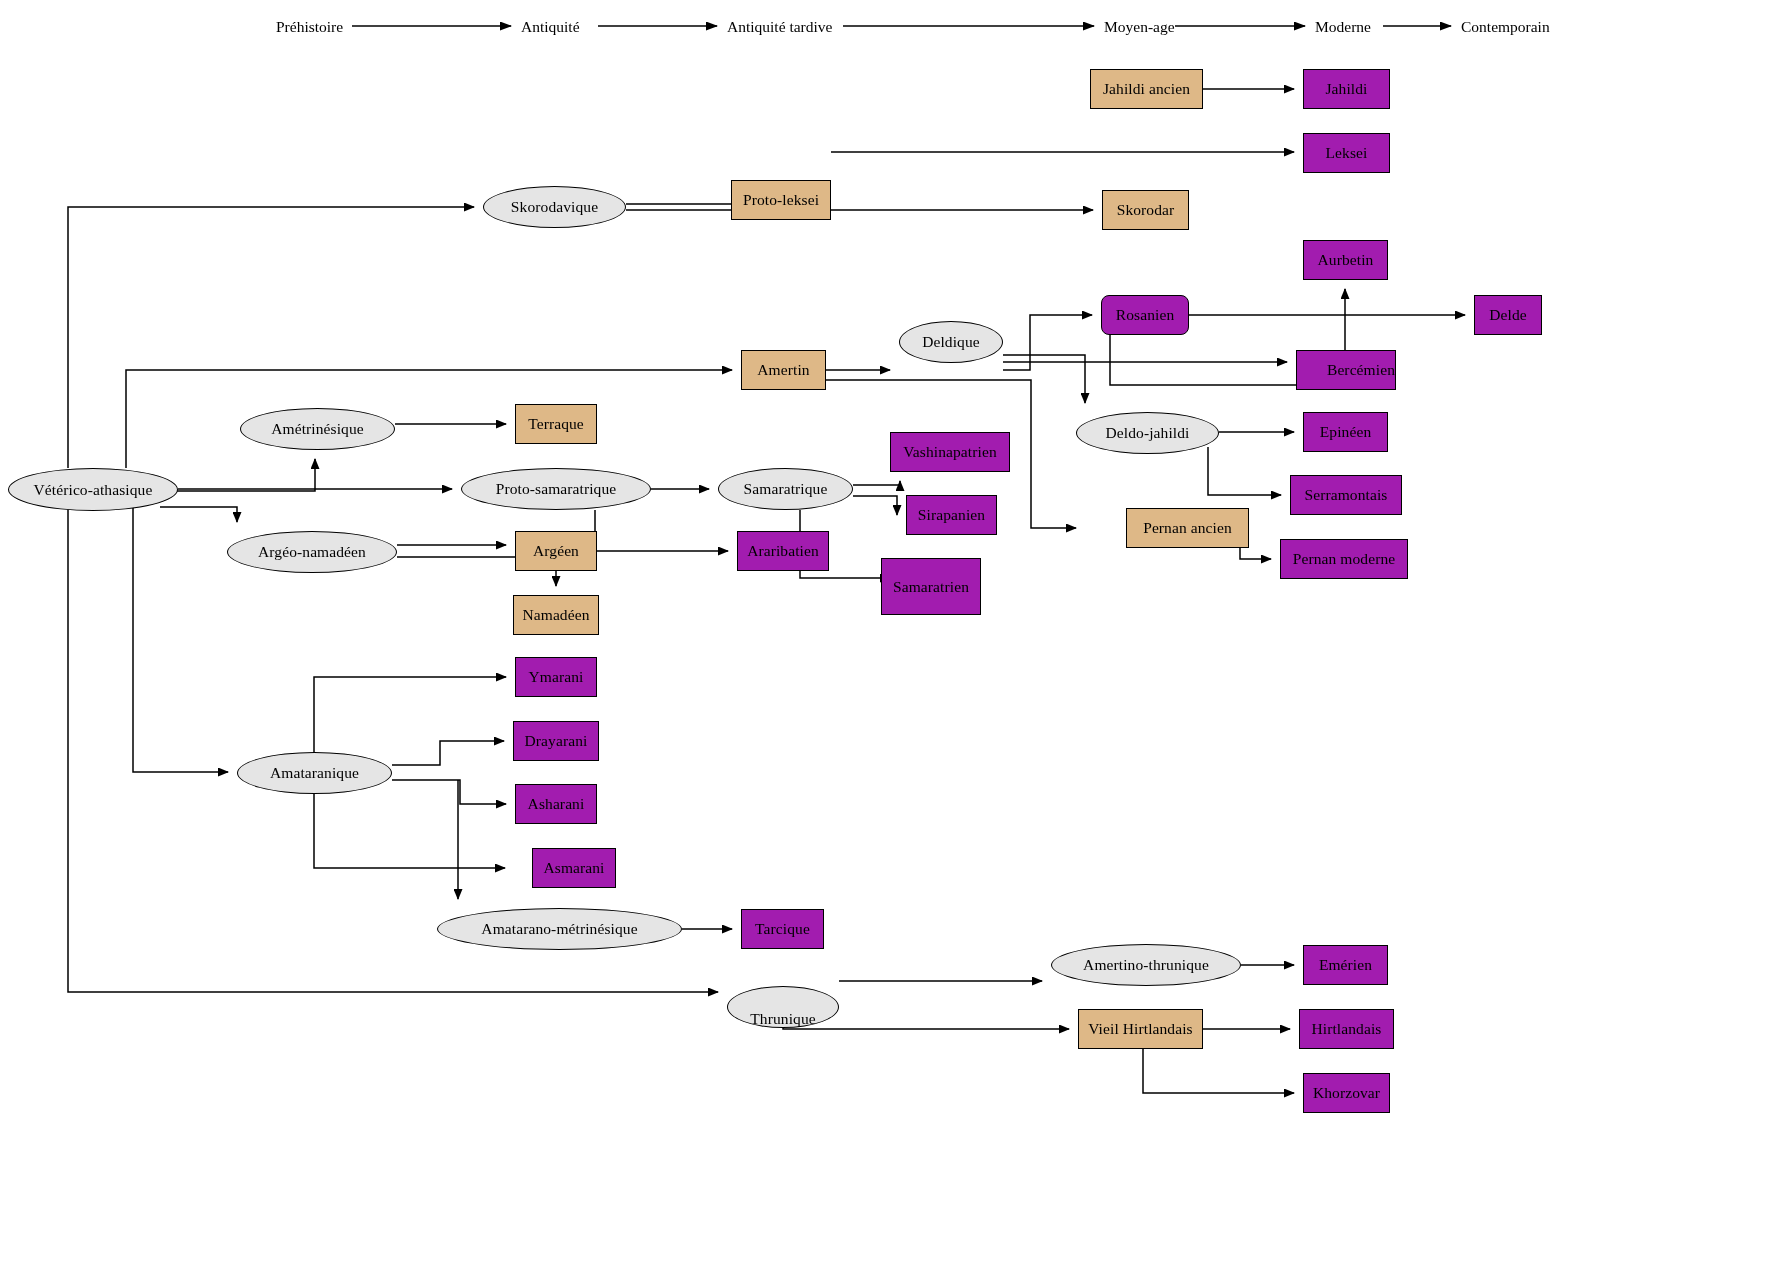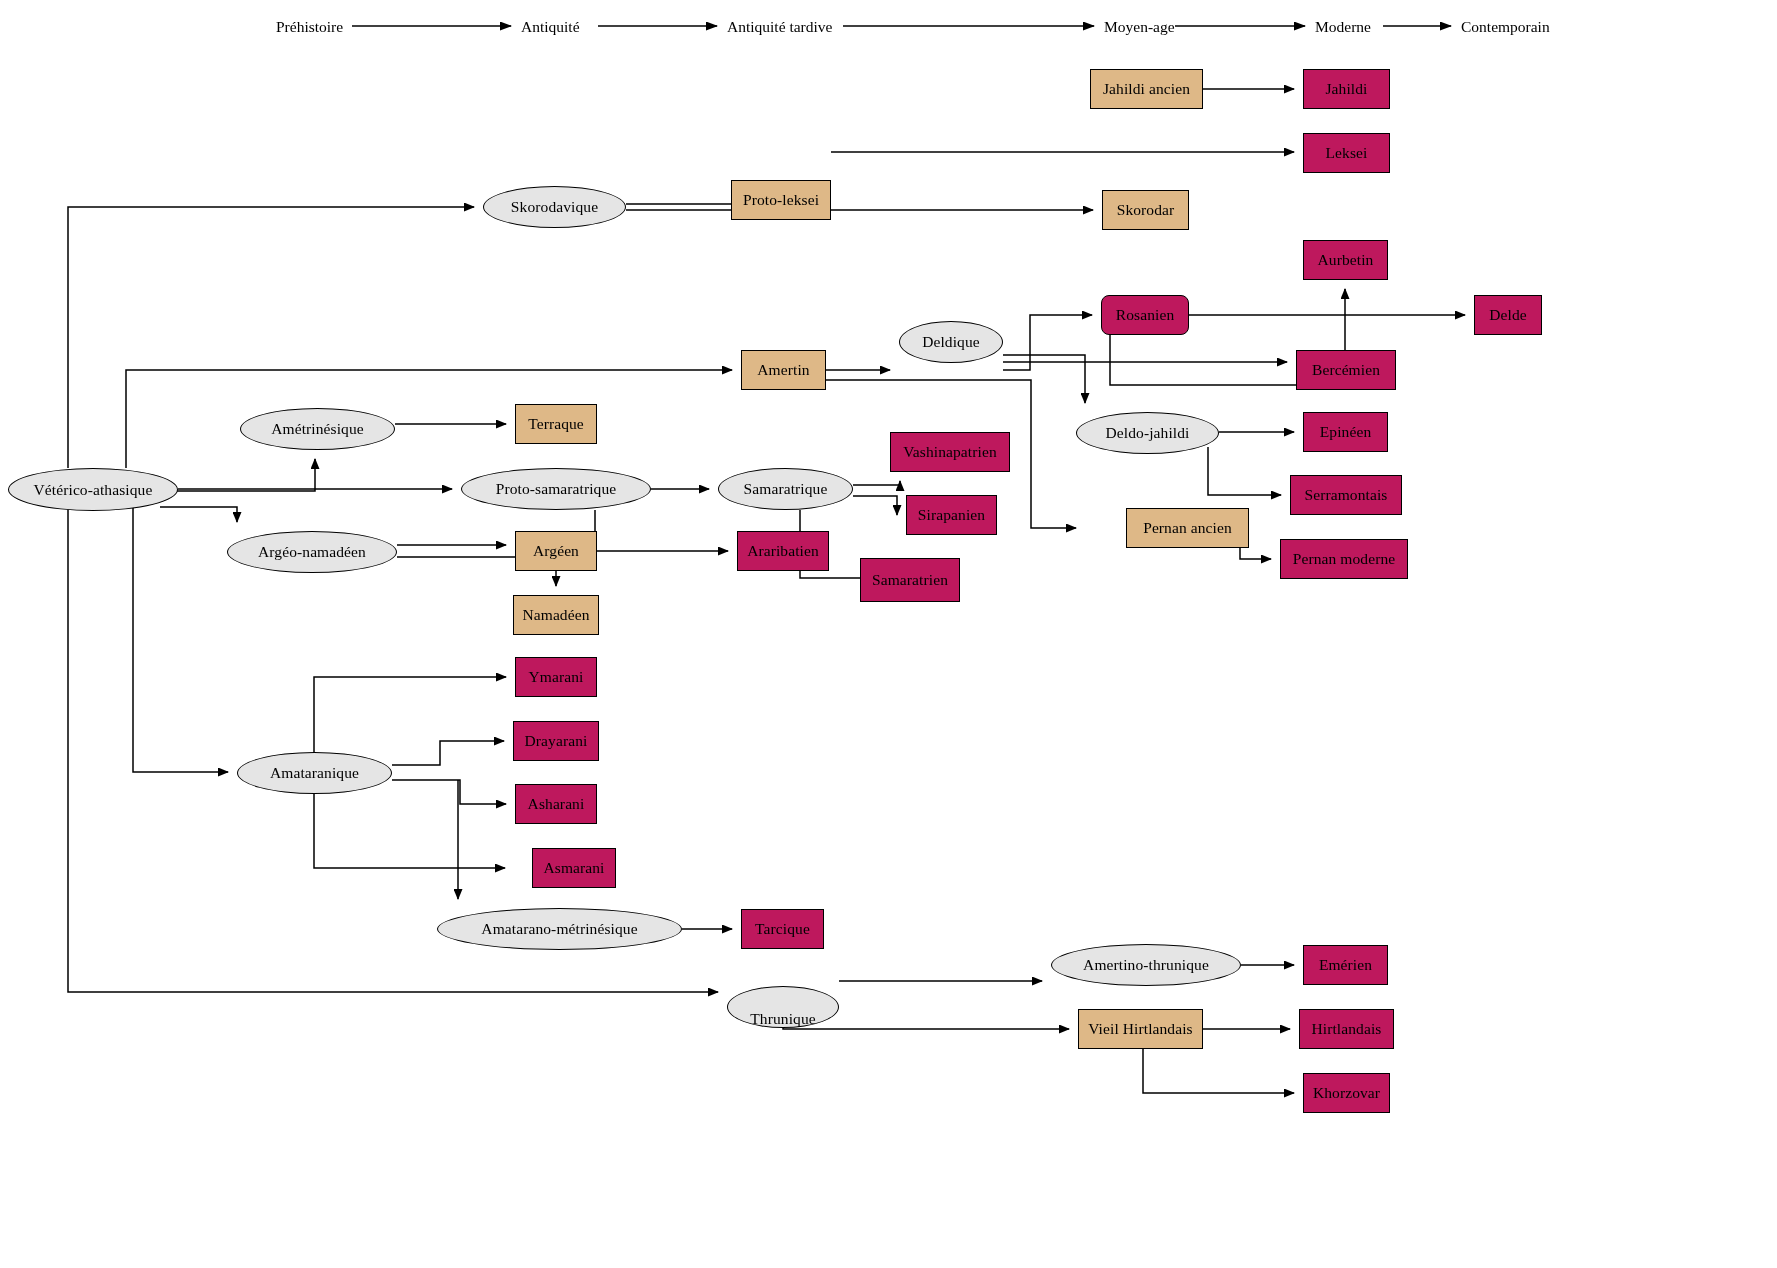--- a/index.html
+++ b/index.html
@@ -34,21 +34,21 @@
     font-size: 15.5px;
     color: #000000;
     line-height: 1.1;
     white-space: nowrap;
     letter-spacing: 0.1px;
   }
   .node.box {
     border: 1px solid #000000;
   }
   .node.tan { background: #deb887; }
-  .node.green { background: #be185d; }
+  .node.green { background: #a21caf; }
   .node.ellipse {
     background: #e5e5e5;
     border: 1.3px solid #000000;
     border-radius: 50%;
   }
   .era {
     position: absolute;
     font-size: 15.5px;
     color: #000000;
     white-space: nowrap;
@@ -157,21 +157,21 @@
       </div>
       <div class="node box green" style="left: 1101px; top: 295px; width: 88px; height: 40px; border-radius: 8px;">
         <span>Rosanien</span>
       </div>
       <div class="node box green" style="left: 1303px; top: 240px; width: 85px; height: 40px;">
         <span>Aurbetin</span>
       </div>
       <div class="node box green" style="left: 1474px; top: 295px; width: 68px; height: 40px;">
         <span>Delde</span>
       </div>
-      <div class="node box green" style="left: 1296px; top: 350px; width: 100px; height: 40px;">
+      <div class="node box green" style="left: 1296px; top: 350px; width: 100px; height: 40px; justify-content: flex-end;">
         <span>Bercémien</span>
       </div>
       <div class="node ellipse" style="left: 1076px; top: 412px; width: 143px; height: 42px;">
         <span>Deldo-jahildi</span>
       </div>
       <div class="node box green" style="left: 1303px; top: 412px; width: 85px; height: 40px;">
         <span>Epinéen</span>
       </div>
       <div class="node box green" style="left: 1290px; top: 475px; width: 112px; height: 40px;">
         <span>Serramontais</span>
@@ -193,21 +193,21 @@
       </div>
       <div class="node ellipse" style="left: 718px; top: 468px; width: 135px; height: 42px;">
         <span>Samaratrique</span>
       </div>
       <div class="node box green" style="left: 890px; top: 432px; width: 120px; height: 40px;">
         <span>Vashinapatrien</span>
       </div>
       <div class="node box green" style="left: 906px; top: 495px; width: 91px; height: 40px;">
         <span>Sirapanien</span>
       </div>
-      <div class="node box green" style="left: 860px; top: 558px; width: 100px; height: 44px;">
+      <div class="node box green" style="left: 881px; top: 558px; width: 100px; height: 57px;">
         <span>Samaratrien</span>
       </div>
       <div class="node ellipse" style="left: 227px; top: 531px; width: 170px; height: 42px;">
         <span>Argéo-namadéen</span>
       </div>
       <div class="node box tan" style="left: 515px; top: 531px; width: 82px; height: 40px;">
         <span>Argéen</span>
       </div>
       <div class="node box tan" style="left: 513px; top: 595px; width: 86px; height: 40px;">
         <span>Namadéen</span>

